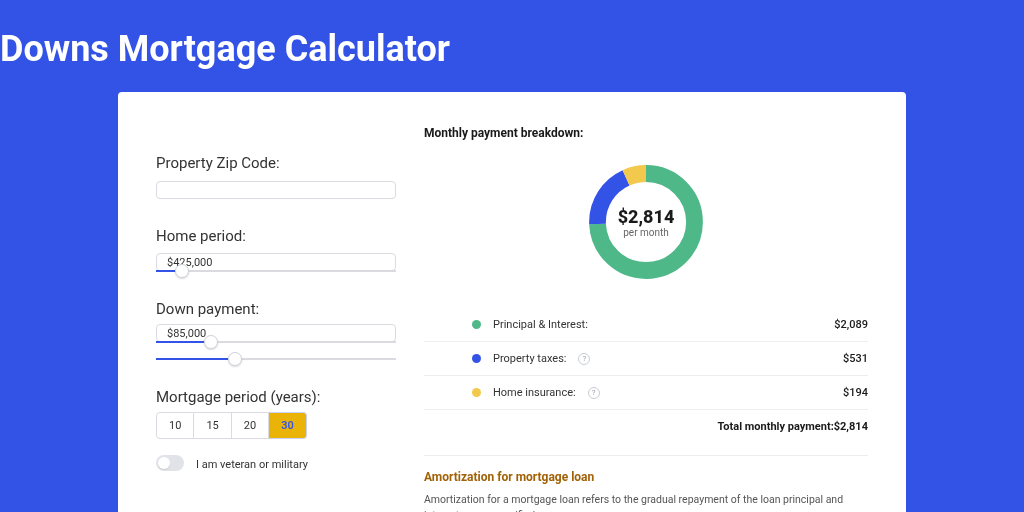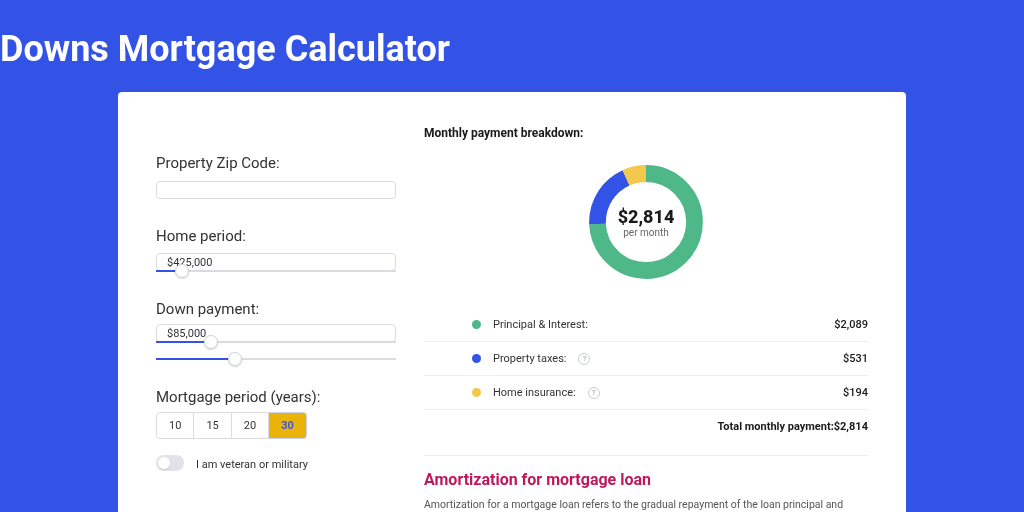--- a/index.html
+++ b/index.html
@@ -37,21 +37,21 @@
 .legend-row { display: flex; align-items: center; justify-content: space-between; padding: 10px 0; border-bottom: 1px solid #eceef2; font-size: 11px; }
 .legend-row:last-of-type { border-bottom: 1px solid #eceef2; }
 .legend-left { display: flex; align-items: center; gap: 12px; color: #333; padding-left: 48px; }
 .dot { width: 9px; height: 9px; border-radius: 50%; }
 .dot.green { background: #4eb889; }
 .dot.blue { background: #3353e6; }
 .dot.yellow { background: #f2c94c; }
 .info-icon { width: 12px; height: 12px; border: 1px solid #c9cdd4; border-radius: 50%; display: inline-flex; align-items: center; justify-content: center; font-size: 8px; color: #9aa0aa; }
 .legend-val { font-weight: 500; color: #1a1a1a; margin-left: 18px; }
 .total-row { display: flex; justify-content: flex-end; padding: 10px 0 16px; font-size: 11px; font-weight: 700; color: #1a1a1a; }
-.amort-title { font-size: 16px; font-weight: 700; margin-bottom: 8px; color: #be185d; }
+.amort-title { font-size: 12px; font-weight: 700; margin-bottom: 8px; color: #a16207; }
 .amort-text { font-size: 10.5px; color: #555; line-height: 1.5; }
 .divider { height: 1px; background: #eceef2; margin: 6px 0 14px; }
 </style>
 </head>
 <body>
 
 <h1 class="page-title">Downs Mortgage Calculator</h1>
 
 <div class="card">
   <div class="left">

